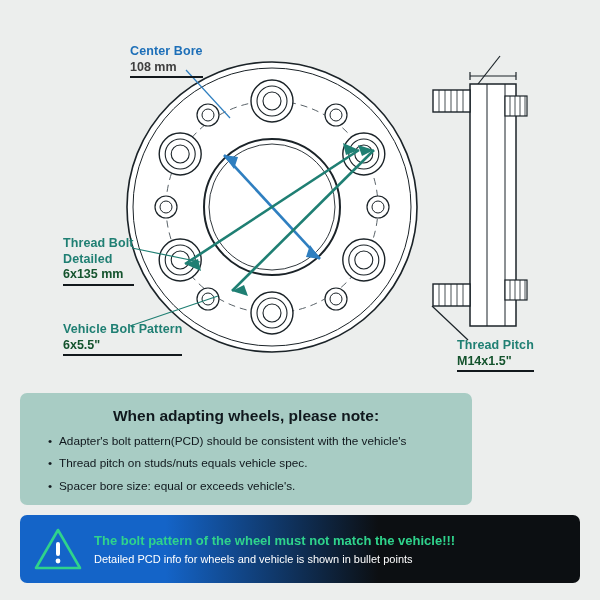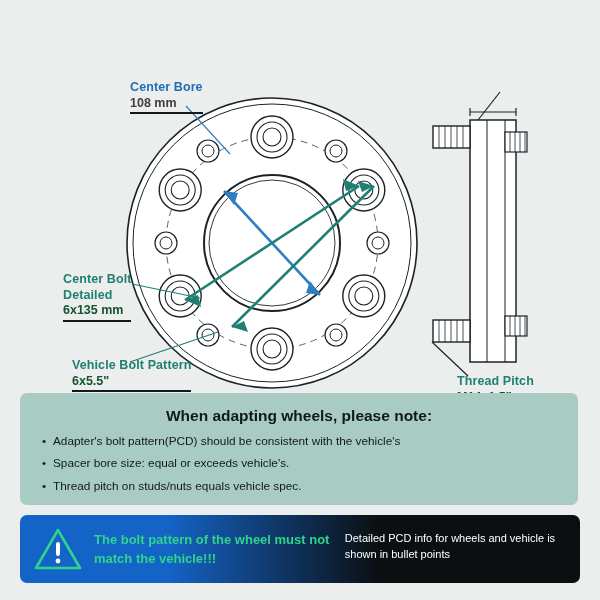--- a/index.html
+++ b/index.html
@@ -6,65 +6,65 @@
   body{
     width:600px;height:600px;
     background:#eceeed;
     font-family:"Liberation Sans", sans-serif;
     position:relative;
     overflow:hidden;
   }
   .stage{position:absolute;inset:0;}
 
   
-  .diagram{position:absolute;left:0;top:0;width:600px;height:385px;margin-top:36px;}
+  .diagram{position:absolute;left:0;top:0;width:600px;height:385px;}
   .diagram svg{display:block;}
 
   .lbl{position:absolute;font-weight:bold;color:#11161a;line-height:1.25;}
   .lbl .head{display:block;font-size:12.5px;letter-spacing:.1px;}
   .lbl .val{display:block;font-size:12.5px;}
   .lbl.teal .head{color:#1f7f73;}
   .lbl.teal .val{color:#14532d;}
   .lbl.blue .head{color:#1d6fb8;}
   .lbl.blue .val{color:#404040;}
 
   .ul{border-bottom:2px solid #12181c;padding-bottom:1px;display:inline-block;}
 
   
   #lbl-center-bore{left:130px;top:44px;}
   #lbl-thickness{left:478px;top:34px;}
   #lbl-wheel-bolt{left:63px;top:236px;}
-  #lbl-vehicle-bolt{left:72px;top:322px;}
+  #lbl-vehicle-bolt{left:63px;top:322px;}
   #lbl-thread-pitch{left:457px;top:338px;}
 
   
   .note{
-    position:absolute;left:20px;top:393px;width:558px;height:112px;
+    position:absolute;left:20px;top:393px;width:452px;height:112px;
     background:#a8ccc4;border-radius:7px;
     box-sizing:border-box;padding:14px 22px 10px 22px;
   }
   .note h2{
     margin:0 0 9px 0;
     font-size:15.5px;color:#10181d;text-align:center;font-weight:bold;
   }
   .note ul{margin:0;padding:0;list-style:none;}
   .note li{
-    font-size:11.8px;color:#10181d;margin:0 0 7px 0;line-height:1.3;
+    font-size:11.8px;color:#10181d;margin:0 0 7px 6px;line-height:1.3;
   }
   .note li .dot{display:inline-block;width:11px;}
 
   
   .warn{
     position:absolute;left:20px;top:515px;width:560px;height:68px;
     background:linear-gradient(90deg,#1464c8 0%,#1464c8 26%,#0c0f12 64%,#0c0f12 100%);
     border-radius:7px;
     display:flex;align-items:center;box-sizing:border-box;padding:0 14px;
   }
   .warn .tri{width:48px;height:44px;flex:0 0 48px;margin-right:12px;}
-  .warn .wtext{display:flex;flex-direction:row;justify-content:center;}
+  .warn .wtext{display:flex;flex-direction:column;justify-content:center;}
   .warn .w1{color:#2fd38c;font-size:13px;font-weight:bold;line-height:1.5;}
   .warn .w2{color:#ffffff;font-size:11px;line-height:1.5;}
 </style>
 </head>
 <body>
 
 <div class="stage">
 
   <div class="diagram">
     <svg width="600" height="385" viewBox="0 0 600 385" xmlns="http://www.w3.org/2000/svg">
@@ -213,42 +213,42 @@
       </g>
     </svg>
 
     <div class="lbl blue" id="lbl-center-bore">
       <span class="head">Center Bore</span>
       <span class="val ul">108 mm</span>
     </div>
 
 
     <div class="lbl teal" id="lbl-wheel-bolt">
-      <span class="head">Center Bolt</span>
+      <span class="head">Thread Bolt</span>
       <span class="head">Detailed</span>
       <span class="val ul">6x135 mm</span>
     </div>
 
     <div class="lbl teal" id="lbl-vehicle-bolt">
       <span class="head">Vehicle Bolt Pattern</span>
       <span class="val ul">6x5.5"</span>
     </div>
 
     <div class="lbl teal" id="lbl-thread-pitch">
       <span class="head">Thread Pitch</span>
       <span class="val ul">M14x1.5"</span>
     </div>
   </div>
 
   <div class="note">
     <h2>When adapting wheels, please note:</h2>
     <ul>
       <li><span class="dot">•</span><span>Adapter's bolt pattern(PCD) should be consistent with the vehicle's</span></li>
+      <li><span class="dot">•</span><span>Thread pitch on studs/nuts equals vehicle spec.</span></li>
       <li><span class="dot">•</span><span>Spacer bore size: equal or exceeds vehicle's.</span></li>
-      <li><span class="dot">•</span><span>Thread pitch on studs/nuts equals vehicle spec.</span></li>
     </ul>
   </div>
 
   <div class="warn">
     <svg class="tri" viewBox="0 0 48 44">
       <path d="M24 3 L46 41 L2 41 Z" fill="none" stroke="#2fd38c" stroke-width="2.6" stroke-linejoin="round"></path>
       <rect x="22" y="15" width="4" height="14" rx="2" fill="#ffffff"></rect>
       <circle cx="24" cy="34" r="2.4" fill="#ffffff"></circle>
     </svg>
     <div class="wtext">

